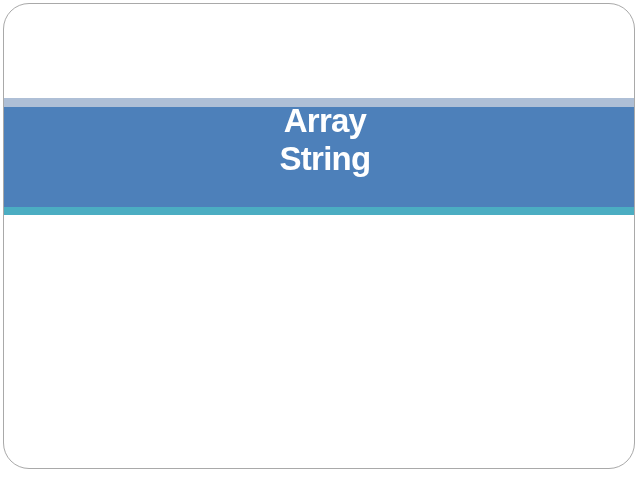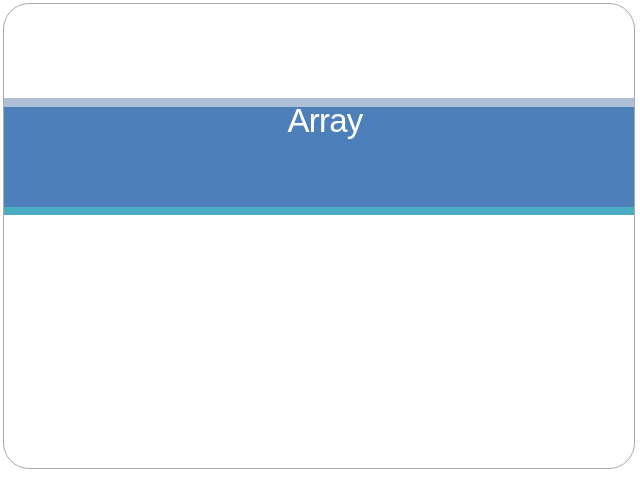--- a/index.html
+++ b/index.html
@@ -55,29 +55,30 @@
   .slide-title{
     position:absolute;
     left:0; right:0;
     top:98px;
     z-index:2;
     text-align:center;
     color:var(--title-text);
     font-size:33px;
     line-height:38px;
     letter-spacing:-0.75px;
-    font-weight:400;
+    font-weight:700;
     padding-left:12px;
   }
 </style>
 </head>
 <body>
 
 <div class="canvas">
   <div class="slide">
     <div class="title-banner"></div>
     <div class="strip strip-top"></div>
     <div class="slide-title">
       <div class="title-line">Array</div>
+      <div class="title-line">String</div>
     </div>
     <div class="strip strip-bottom"></div>
   </div>
 </div>
 
 </body></html>

